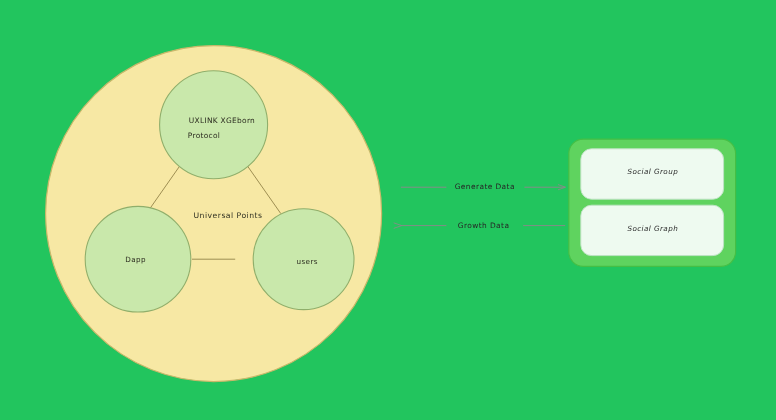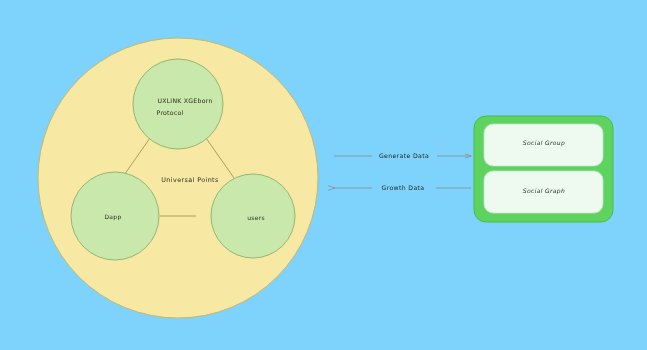--- a/index.html
+++ b/index.html
@@ -7,21 +7,21 @@
     padding: 0;
     background: #ffffff;
   }
   body {
     font-family: "DejaVu Sans", sans-serif;
   }
   #canvas {
     position: relative;
     width: 647px;
     height: 350px;
-    background: #7dd3fc;
+    background: #22c55e;
     overflow: hidden;
   }
   #diagram-svg {
     position: absolute;
     left: 0;
     top: 0;
     width: 647px;
     height: 350px;
   }
   .node-label {

